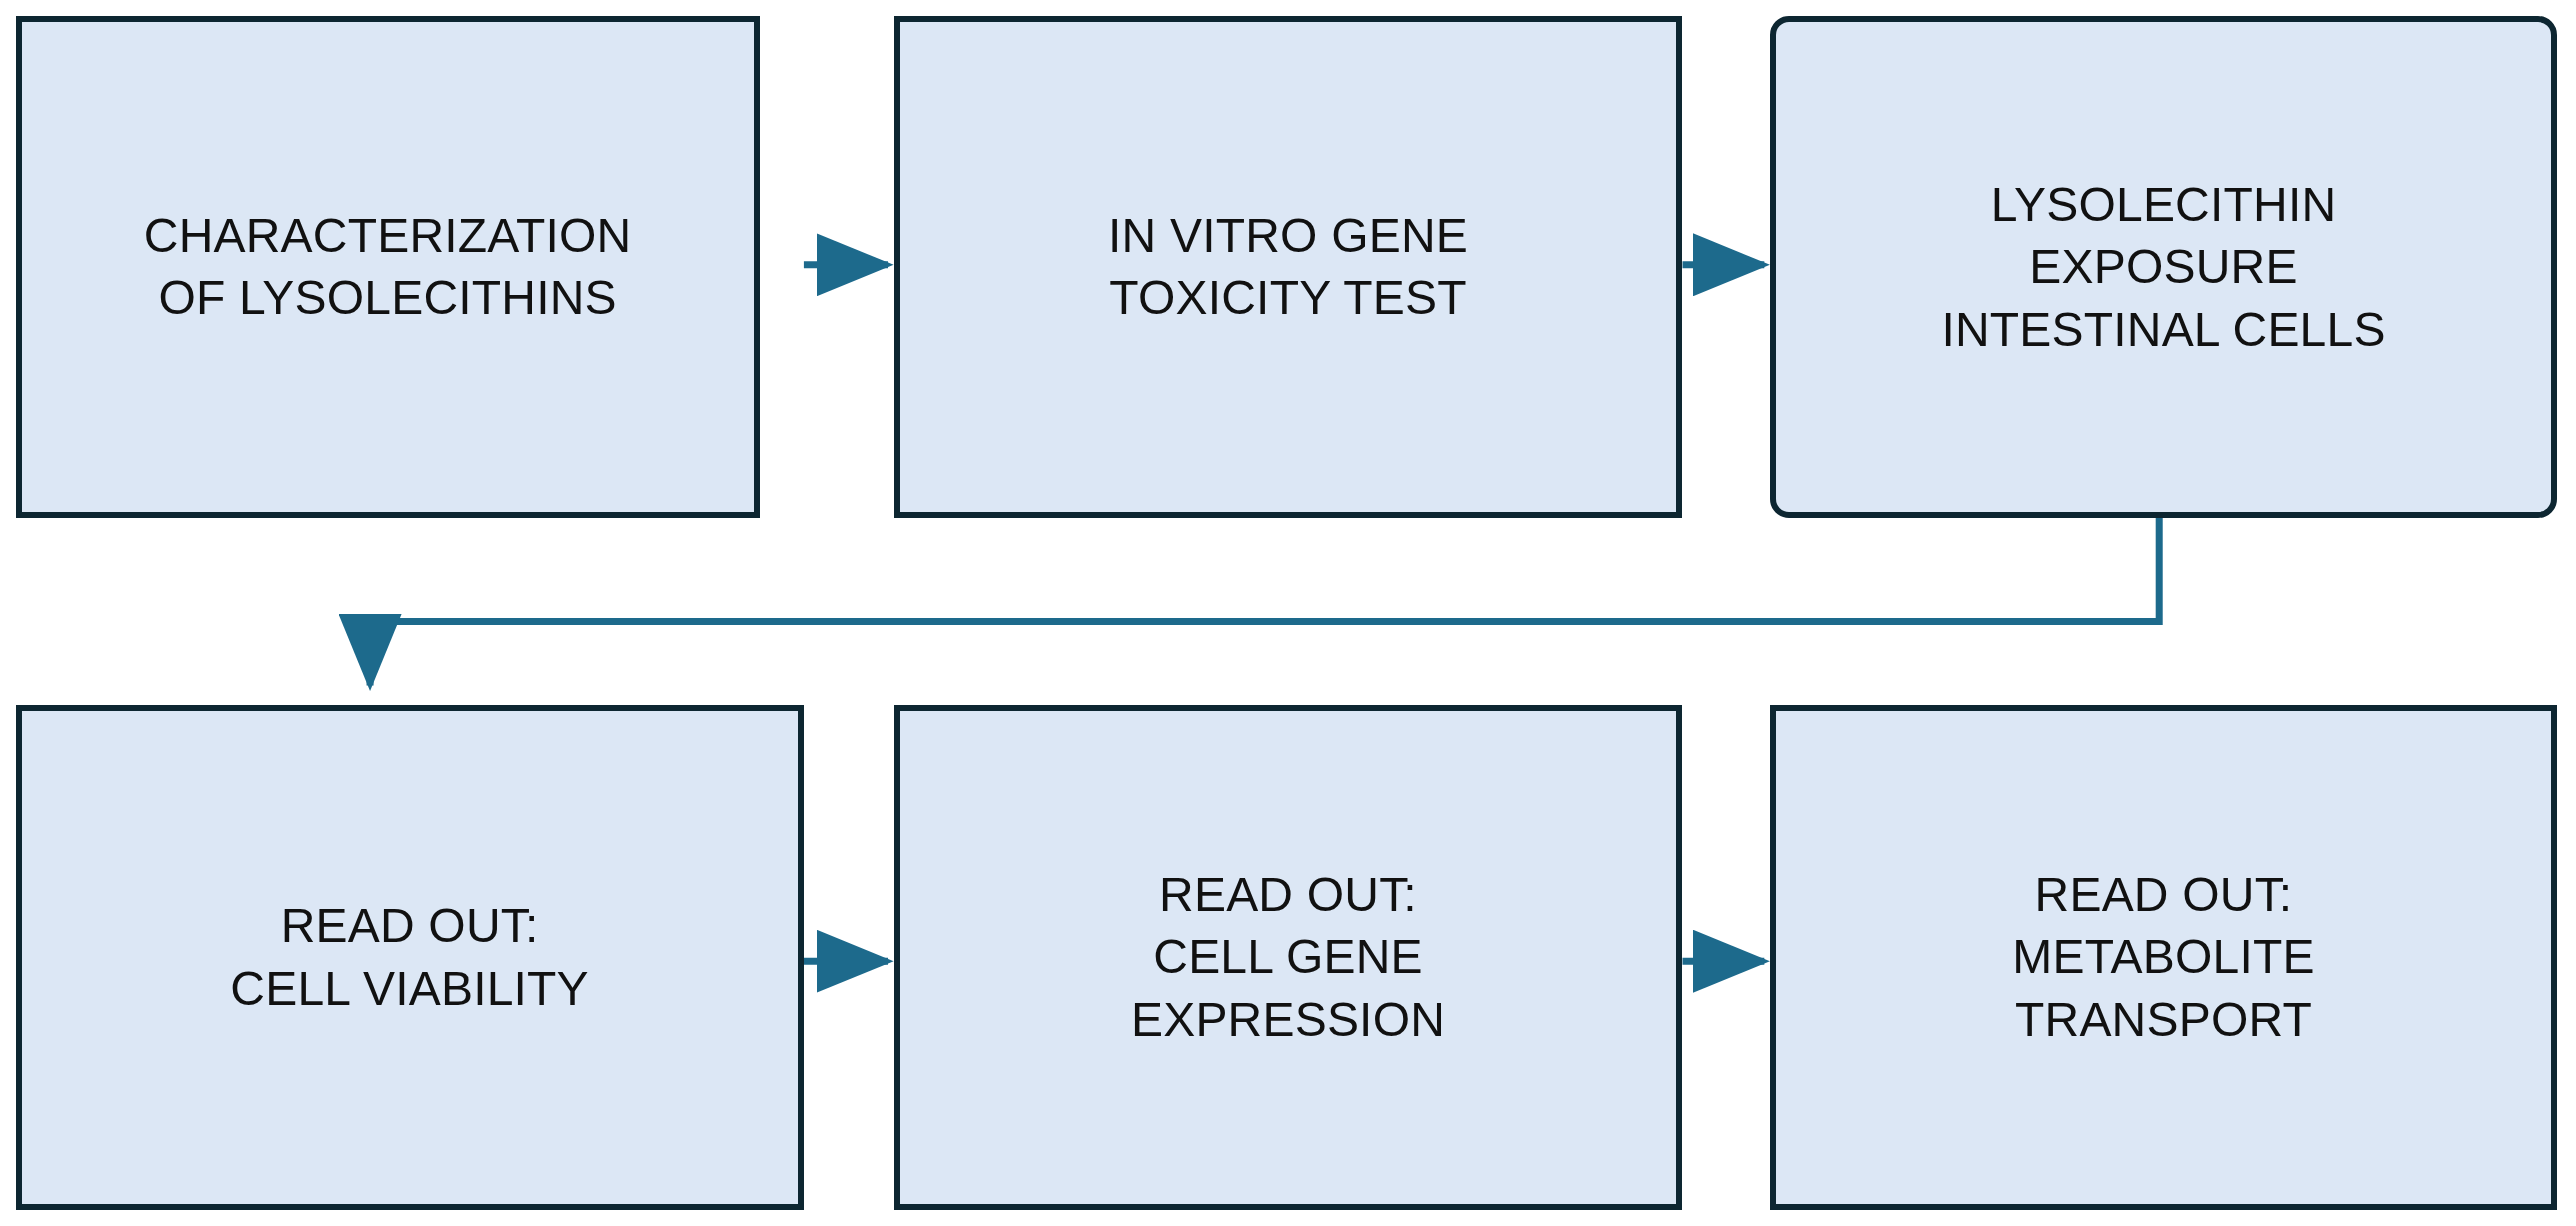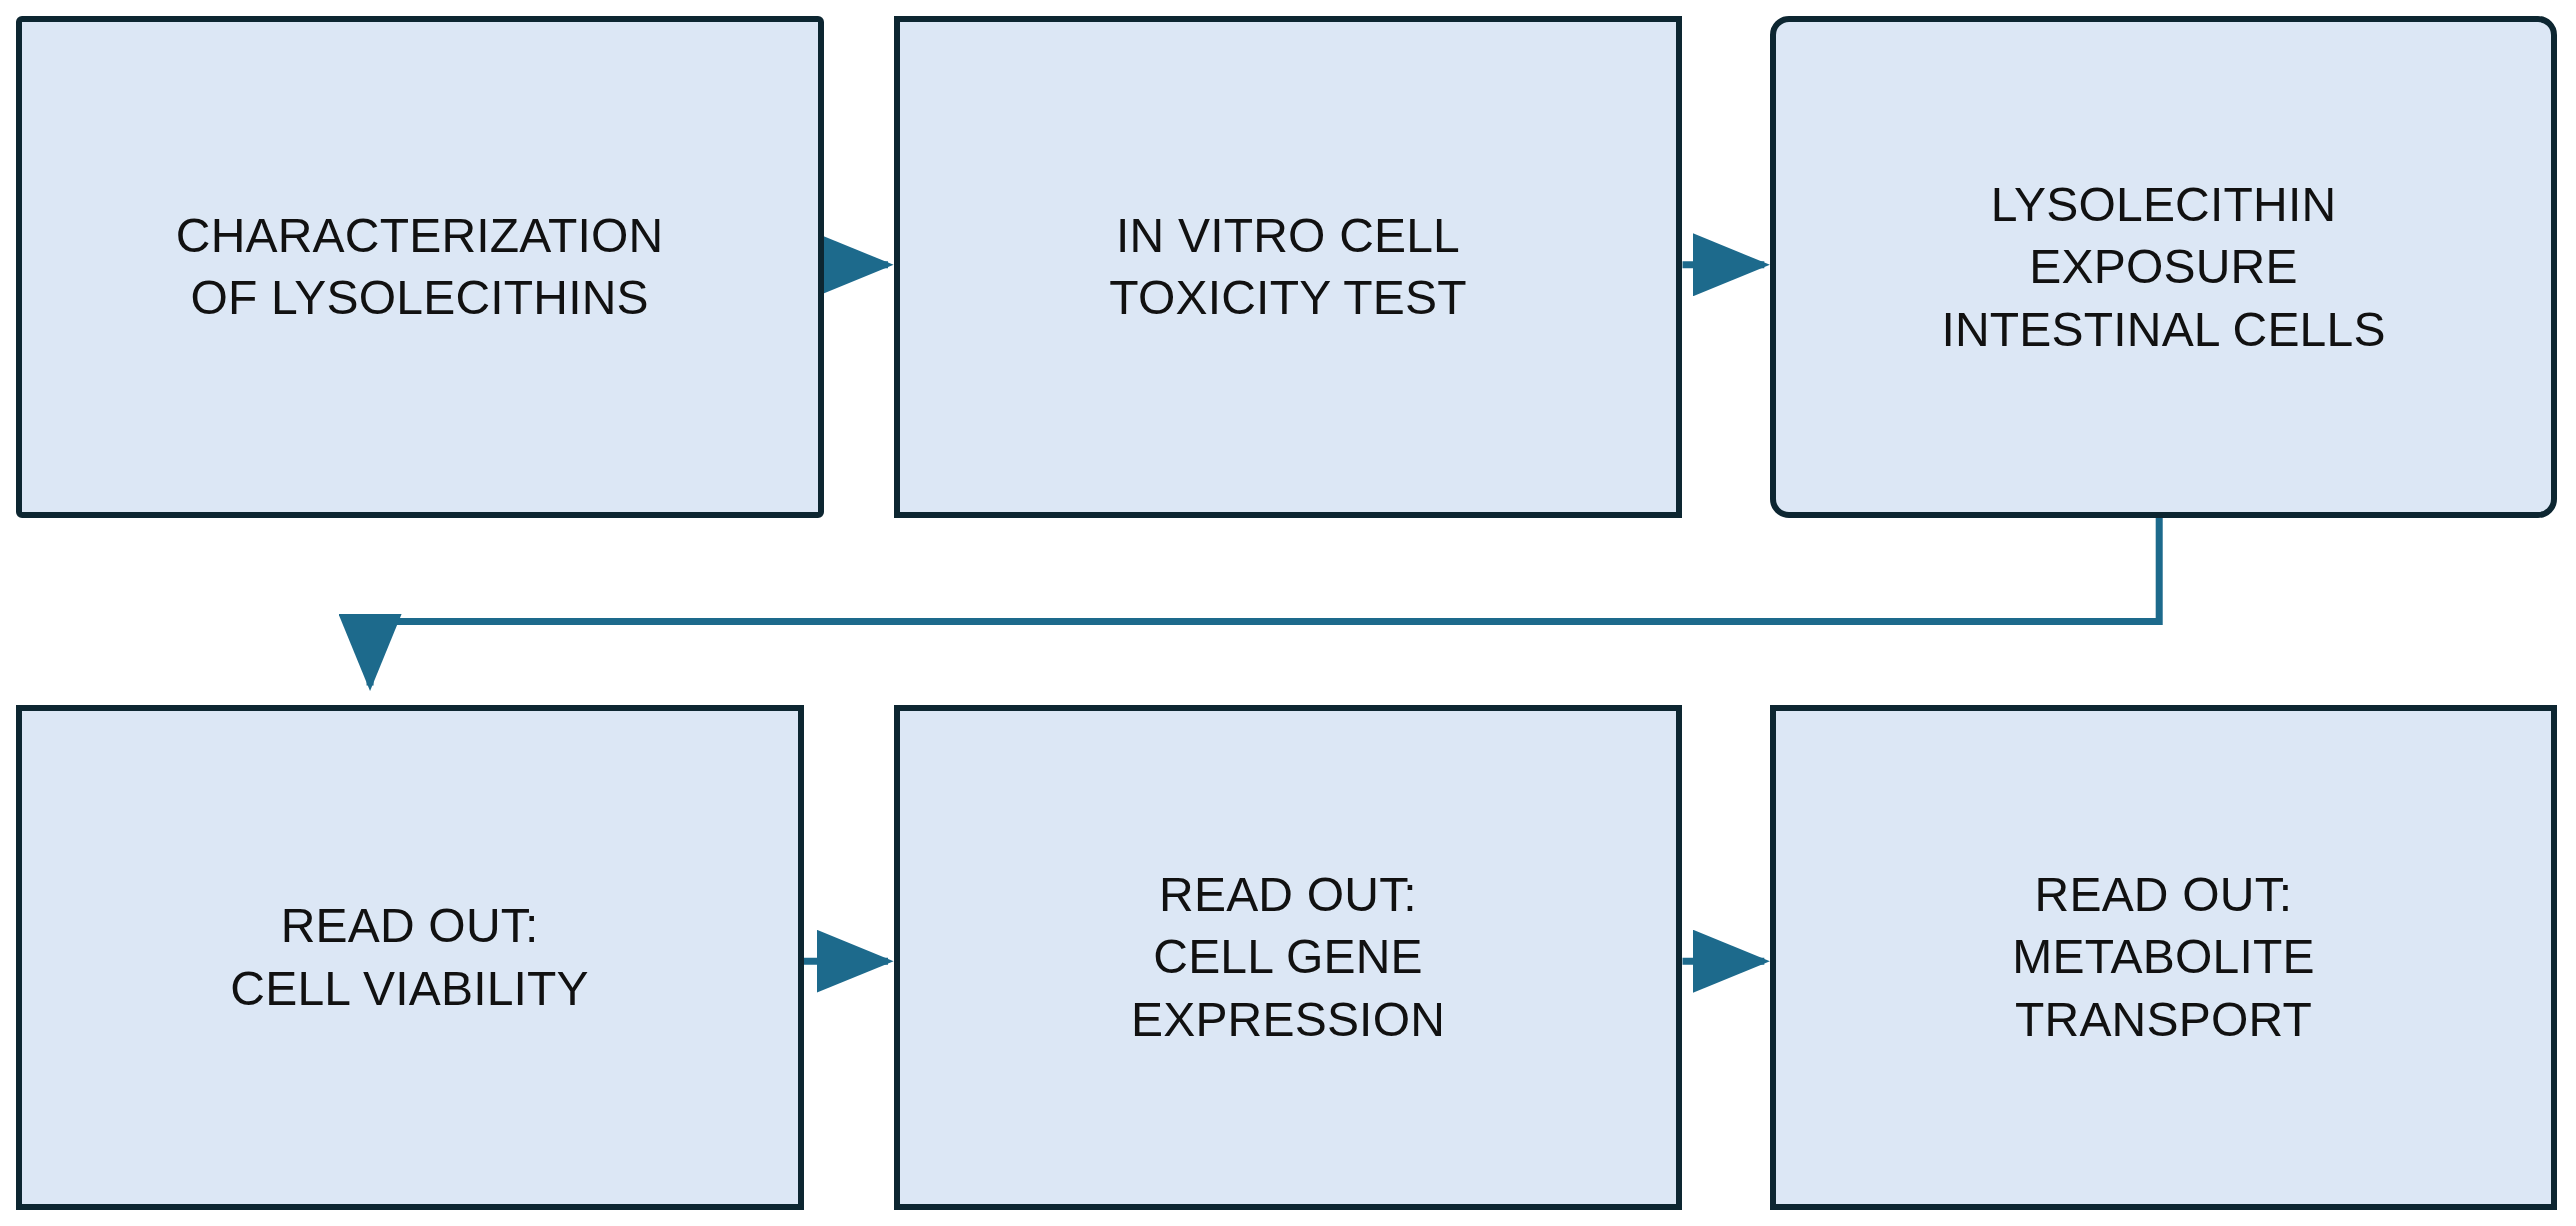--- a/index.html
+++ b/index.html
@@ -60,27 +60,27 @@
 
     <line x1="2160" y1="340" x2="2265" y2="340" stroke="#1d6a8c" stroke-width="9" marker-end="url(#ah)"></line>
 
     <path d="M2772,665 L2772,798 L475,798 L475,880" fill="none" stroke="#1d6a8c" stroke-width="9" marker-end="url(#ah)"></path>
 
     <line x1="1032" y1="1234" x2="1140" y2="1234" stroke="#1d6a8c" stroke-width="9" marker-end="url(#ah)"></line>
 
     <line x1="2160" y1="1234" x2="2265" y2="1234" stroke="#1d6a8c" stroke-width="9" marker-end="url(#ah)"></line>
   </svg>
 
-  <div class="node" style="left:15.6px; top:16.4px; width:808px; height:502px;border-radius:6px;">
+  <div class="node" style="left:15.6px; top:16.4px; width:744px; height:502px;">
     <div class="node-label">CHARACTERIZATION
 OF LYSOLECITHINS</div>
   </div>
 
   <div class="node" style="left:894px; top:16.4px; width:788px; height:502px;">
-    <div class="node-label">IN VITRO CELL
+    <div class="node-label">IN VITRO GENE
 TOXICITY TEST</div>
   </div>
 
   <div class="node" style="left:1770px; top:16.4px; width:787px; height:502px;border-radius:19px;">
     <div class="node-label">LYSOLECITHIN
 EXPOSURE
 INTESTINAL CELLS</div>
   </div>
 
   <div class="node" style="left:15.6px; top:705px; width:788px; height:505px;">

